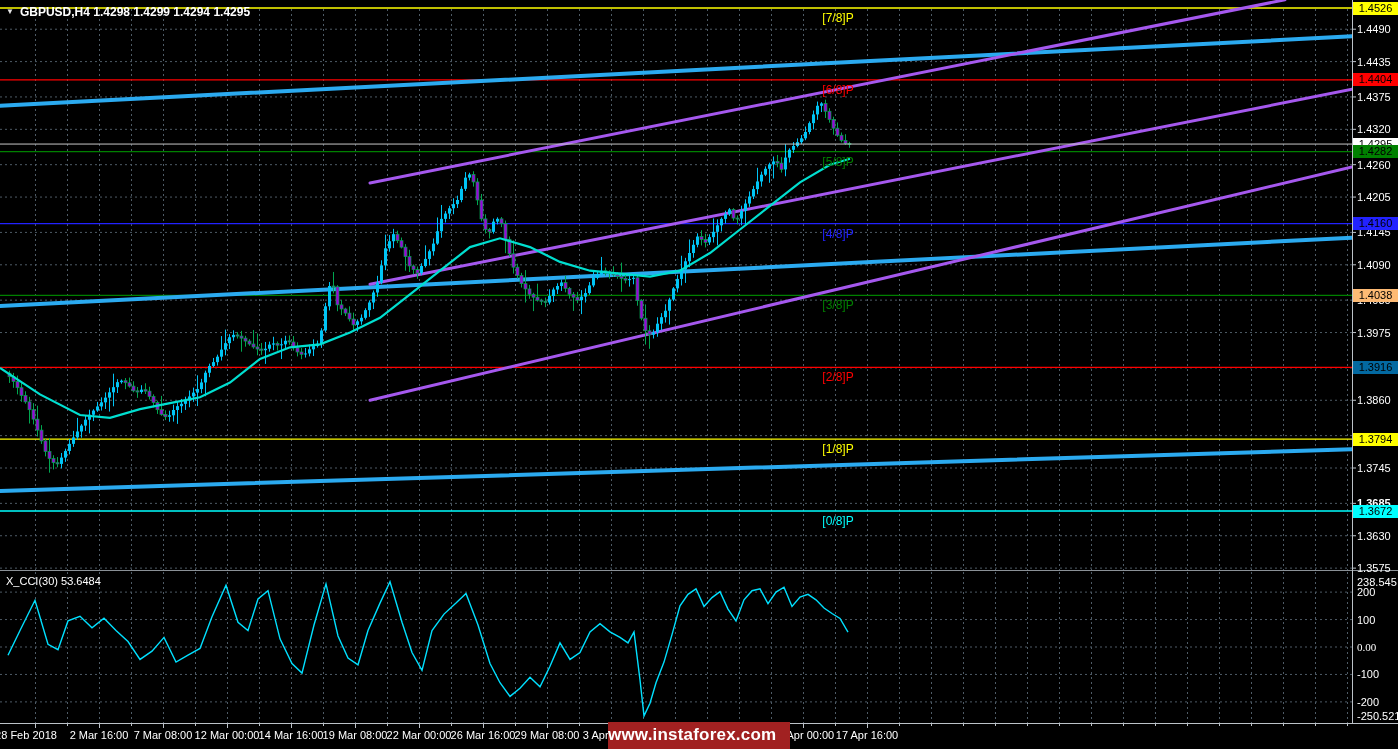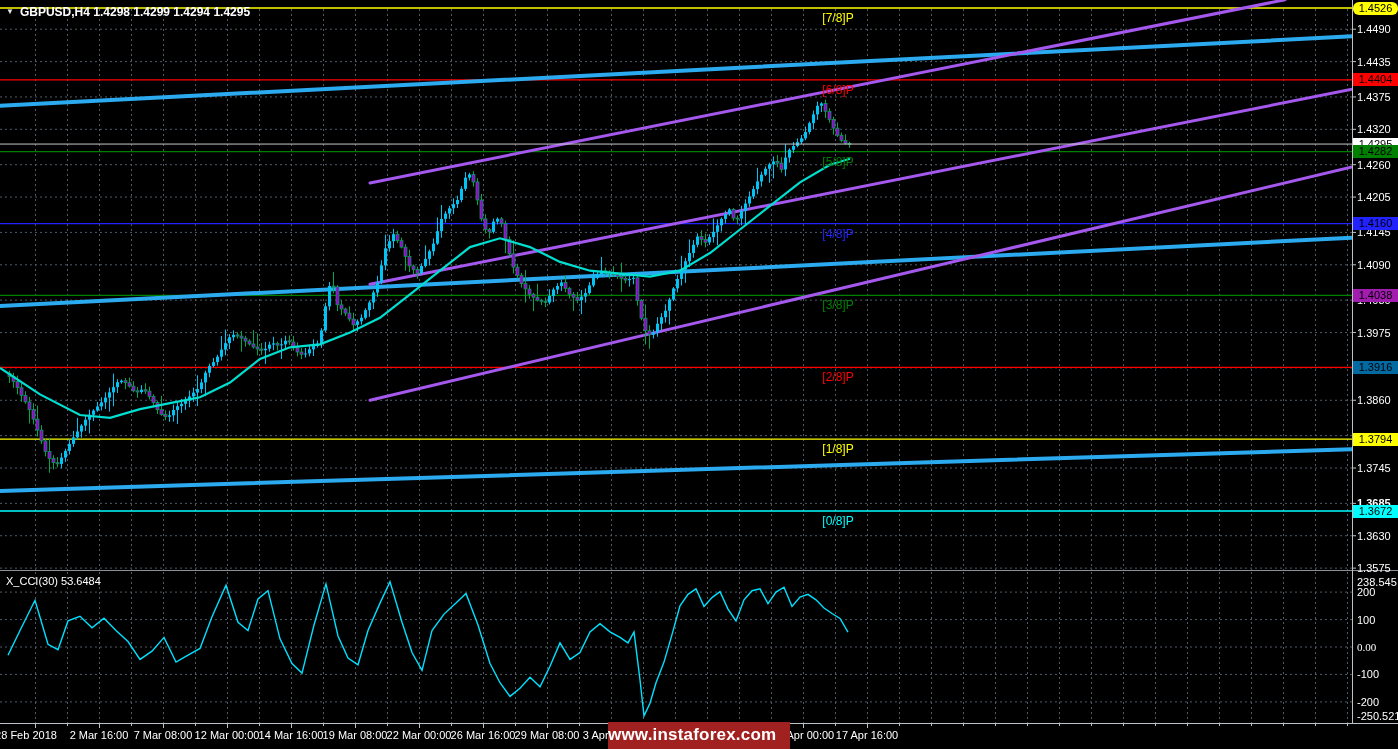--- a/index.html
+++ b/index.html
@@ -672,26 +672,26 @@
       <div class="tick" style="top: 191.069px;">1.4205</div>
       <div class="tick" style="top: 226.409px;">1.4145</div>
       <div class="tick" style="top: 258.804px;">1.4090</div>
       <div class="tick" style="top: 294.144px;">1.4030</div>
       <div class="tick" style="top: 326.539px;">1.3975</div>
       <div class="tick" style="top: 394.274px;">1.3860</div>
       <div class="tick" style="top: 462.009px;">1.3745</div>
       <div class="tick" style="top: 497.349px; font-weight: bold;">1.3685</div>
       <div class="tick" style="top: 529.744px;">1.3630</div>
       <div class="tick" style="top: 562.139px;">1.3575</div>
-      <div class="badge" style="top: 1.5px; background: rgb(255, 255, 0); border-radius: 6px;">1.4526</div>
+      <div class="badge" style="top: 1.5px; background: rgb(255, 255, 0);">1.4526</div>
       <div class="badge" style="top: 73.358px; background: rgb(255, 0, 0);">1.4404</div>
       <div class="badge" style="top: 137.559px; background: rgb(255, 255, 255);">1.4295</div>
       <div class="badge" style="top: 145.216px; background: rgb(0, 128, 0);">1.4282</div>
       <div class="badge" style="top: 217.074px; background: rgb(34, 34, 255);">1.4160</div>
-      <div class="badge" style="top: 288.932px; background: #a21caf;">1.4038</div>
+      <div class="badge" style="top: 288.932px; background: #fdba74;">1.4038</div>
       <div class="badge" style="top: 360.79px; background: #0369a1;">1.3916</div>
       <div class="badge" style="top: 432.648px; background: rgb(255, 255, 0);">1.3794</div>
       <div class="badge" style="top: 504.506px; background: rgb(0, 255, 255);">1.3672</div>
     </div>
   <div id="time-axis">
       <div class="tlabel" style="left: 26px;">28 Feb 2018</div>
       <div class="tlabel" style="left: 99px;">2 Mar 16:00</div>
       <div class="tlabel" style="left: 163px;">7 Mar 08:00</div>
       <div class="tlabel" style="left: 227px;">12 Mar 00:00</div>
       <div class="tlabel" style="left: 291px;">14 Mar 16:00</div>

